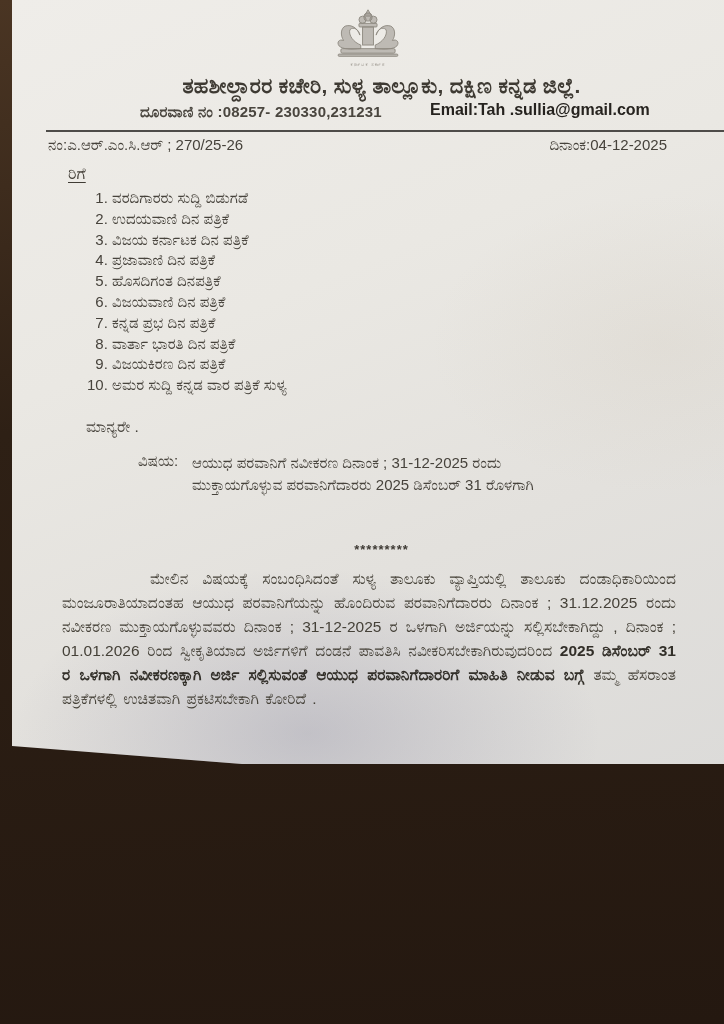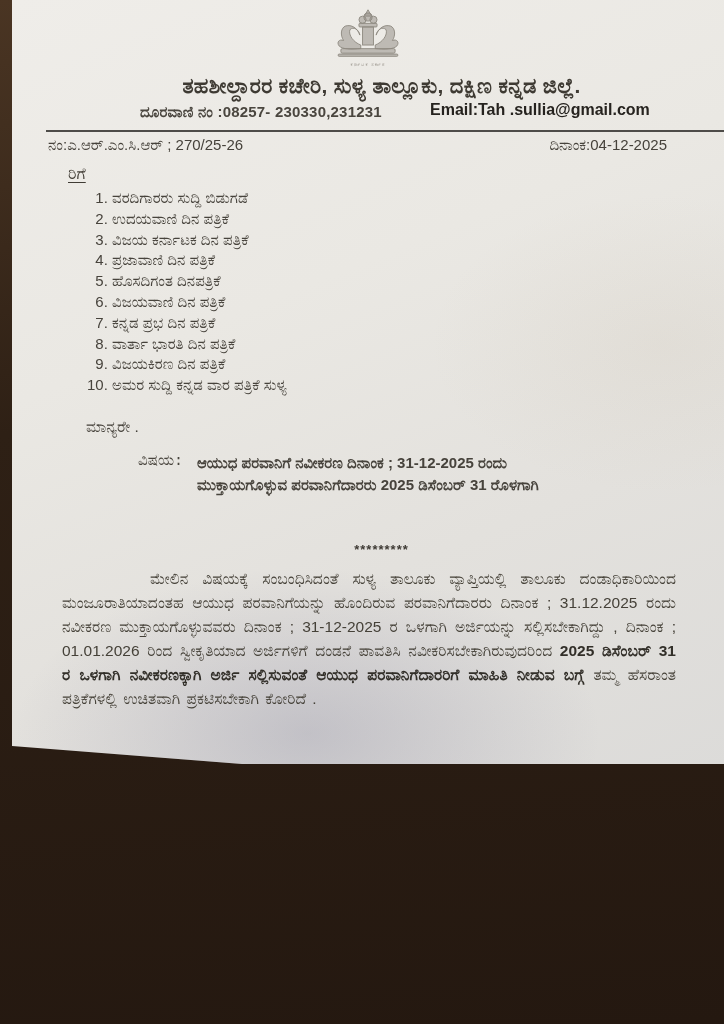--- a/index.html
+++ b/index.html
@@ -33,23 +33,23 @@
     font-size:15px;color:#46423b;}
   
   .rige{top:165px;left:56px;font-size:16px;text-decoration:underline;
     text-underline-offset:3px;color:#403c35;}
   .recipients{top:188px;left:72px;width:420px;}
   .recipients ol{margin:0;padding:0 0 0 28px;}
   .recipients li{font-size:15px;line-height:20.8px;color:#47433c;}
   
   .salutation{top:418px;left:74px;font-size:15.5px;}
   .subject{top:452px;left:126px;display:flex;gap:14px;}
-  .subject-label{font-size:15px;color:#47433c;flex:0 0 auto;font-family:Liberation Mono, monospace;}
+  .subject-label{font-size:15px;color:#47433c;flex:0 0 auto;}
   .subject-lines{width:400px;}
-  .subject-lines div{font-size:15px;line-height:21.6px;color:#47433c;font-weight:bold;}
+  .subject-lines div{font-size:15px;line-height:21.6px;color:#47433c;}
   .stars{top:542px;font-size:13px;font-weight:bold;letter-spacing:1px;color:#3e3a34;}
   .body-par{top:567px;left:50px;width:614px;font-size:15.5px;line-height:24px;
     text-align:justify;text-indent:88px;color:#454138;word-spacing:2px;}
   .body-par .seg-bold{font-weight:bold;color:#322f29;}
   
   .closing{top:778px;left:471px;font-size:15.5px;margin-top:10px;}
   .sig-svg{top:788px;left:486px;z-index:4;}
   .designation{top:819px;left:488px;font-size:16.5px;color:#3f3b34;z-index:3;}
   .office-line{top:844px;left:440px;font-size:16.5px;color:#3f3b34;z-index:3;}
   .stamp{top:842px;left:452px;z-index:1;transform:rotate(-2deg);

